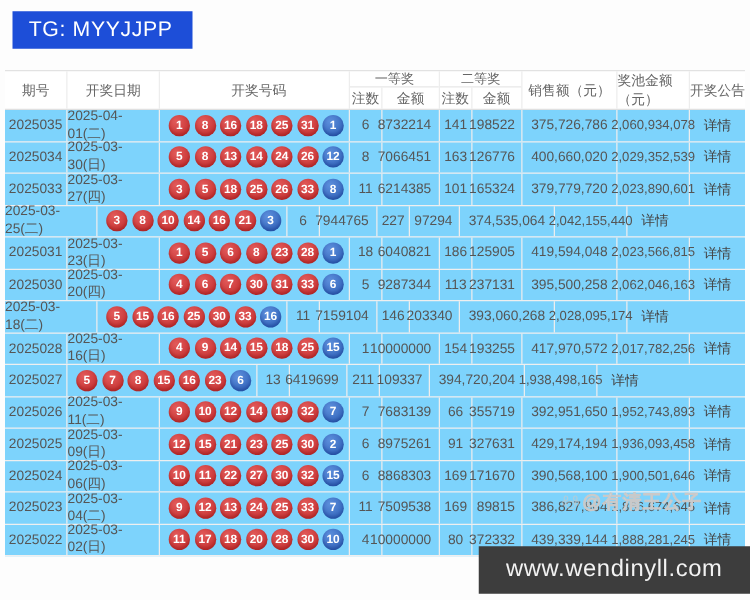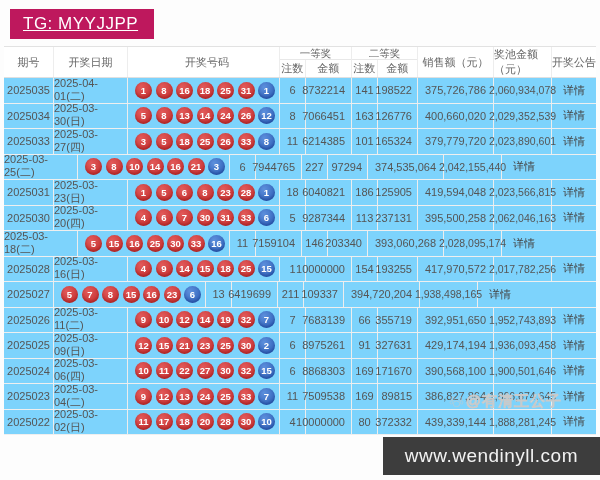--- a/index.html
+++ b/index.html
@@ -1,25 +1,25 @@
 <!DOCTYPE html>
 <html><head>
 <meta charset="utf-8">
 <style>
   * { margin:0; padding:0; box-sizing:border-box; }
   html,body { width:600px; height:480px; background:#fdfdfd; font-family:"Liberation Sans","DejaVu Sans",sans-serif; overflow:hidden; }
   .page { position:relative; width:600px; height:480px; background:#fdfdfd; }
 
-  .tg-box { position:absolute; left:10px; top:9px; height:30px; background:#be185d;
+  .tg-box { position:absolute; left:10px; top:9px; height:30px; background:#1d4ed8;
             color:#fff; font-size:17px; letter-spacing:.5px; padding:0 16px 0 13px;
-            display:flex; align-items:center;text-decoration:underline; }
+            display:flex; align-items:center; }
 
   .table { position:absolute; left:4px; top:46px; width:592px; font-size:11px; color:#555; }
 
-  .thead { display:flex; border-top:1px solid #e2e2e2; border-bottom:1px solid #e0e0e0; color:#666; background:#fff; }
+  .thead { display:flex; border-top:1px solid #e2e2e2; border-bottom:1px solid #e0e0e0; color:#666; background:#fff;margin-top:10px; }
   .th, .td { border-right:1px solid #ededed; }
   .thead .plain { height:30px; display:flex; align-items:center; justify-content:center; }
   .th-group { display:flex; flex-direction:column; }
   .group-label { height:13px; line-height:13px; text-align:center; border-bottom:1px solid #e8e8e8; font-size:10.5px; }
   .group-sub { display:flex; height:17px; }
   .group-sub .sub { display:flex; align-items:center; justify-content:center; }
   .group-sub .sub:first-child { border-right:1px solid #ededed; }
 
   .tbody { background:#7dd3fc; }
   .tr { display:flex; height:25.5px; border-bottom:1px solid #efefef; align-items:center; }

